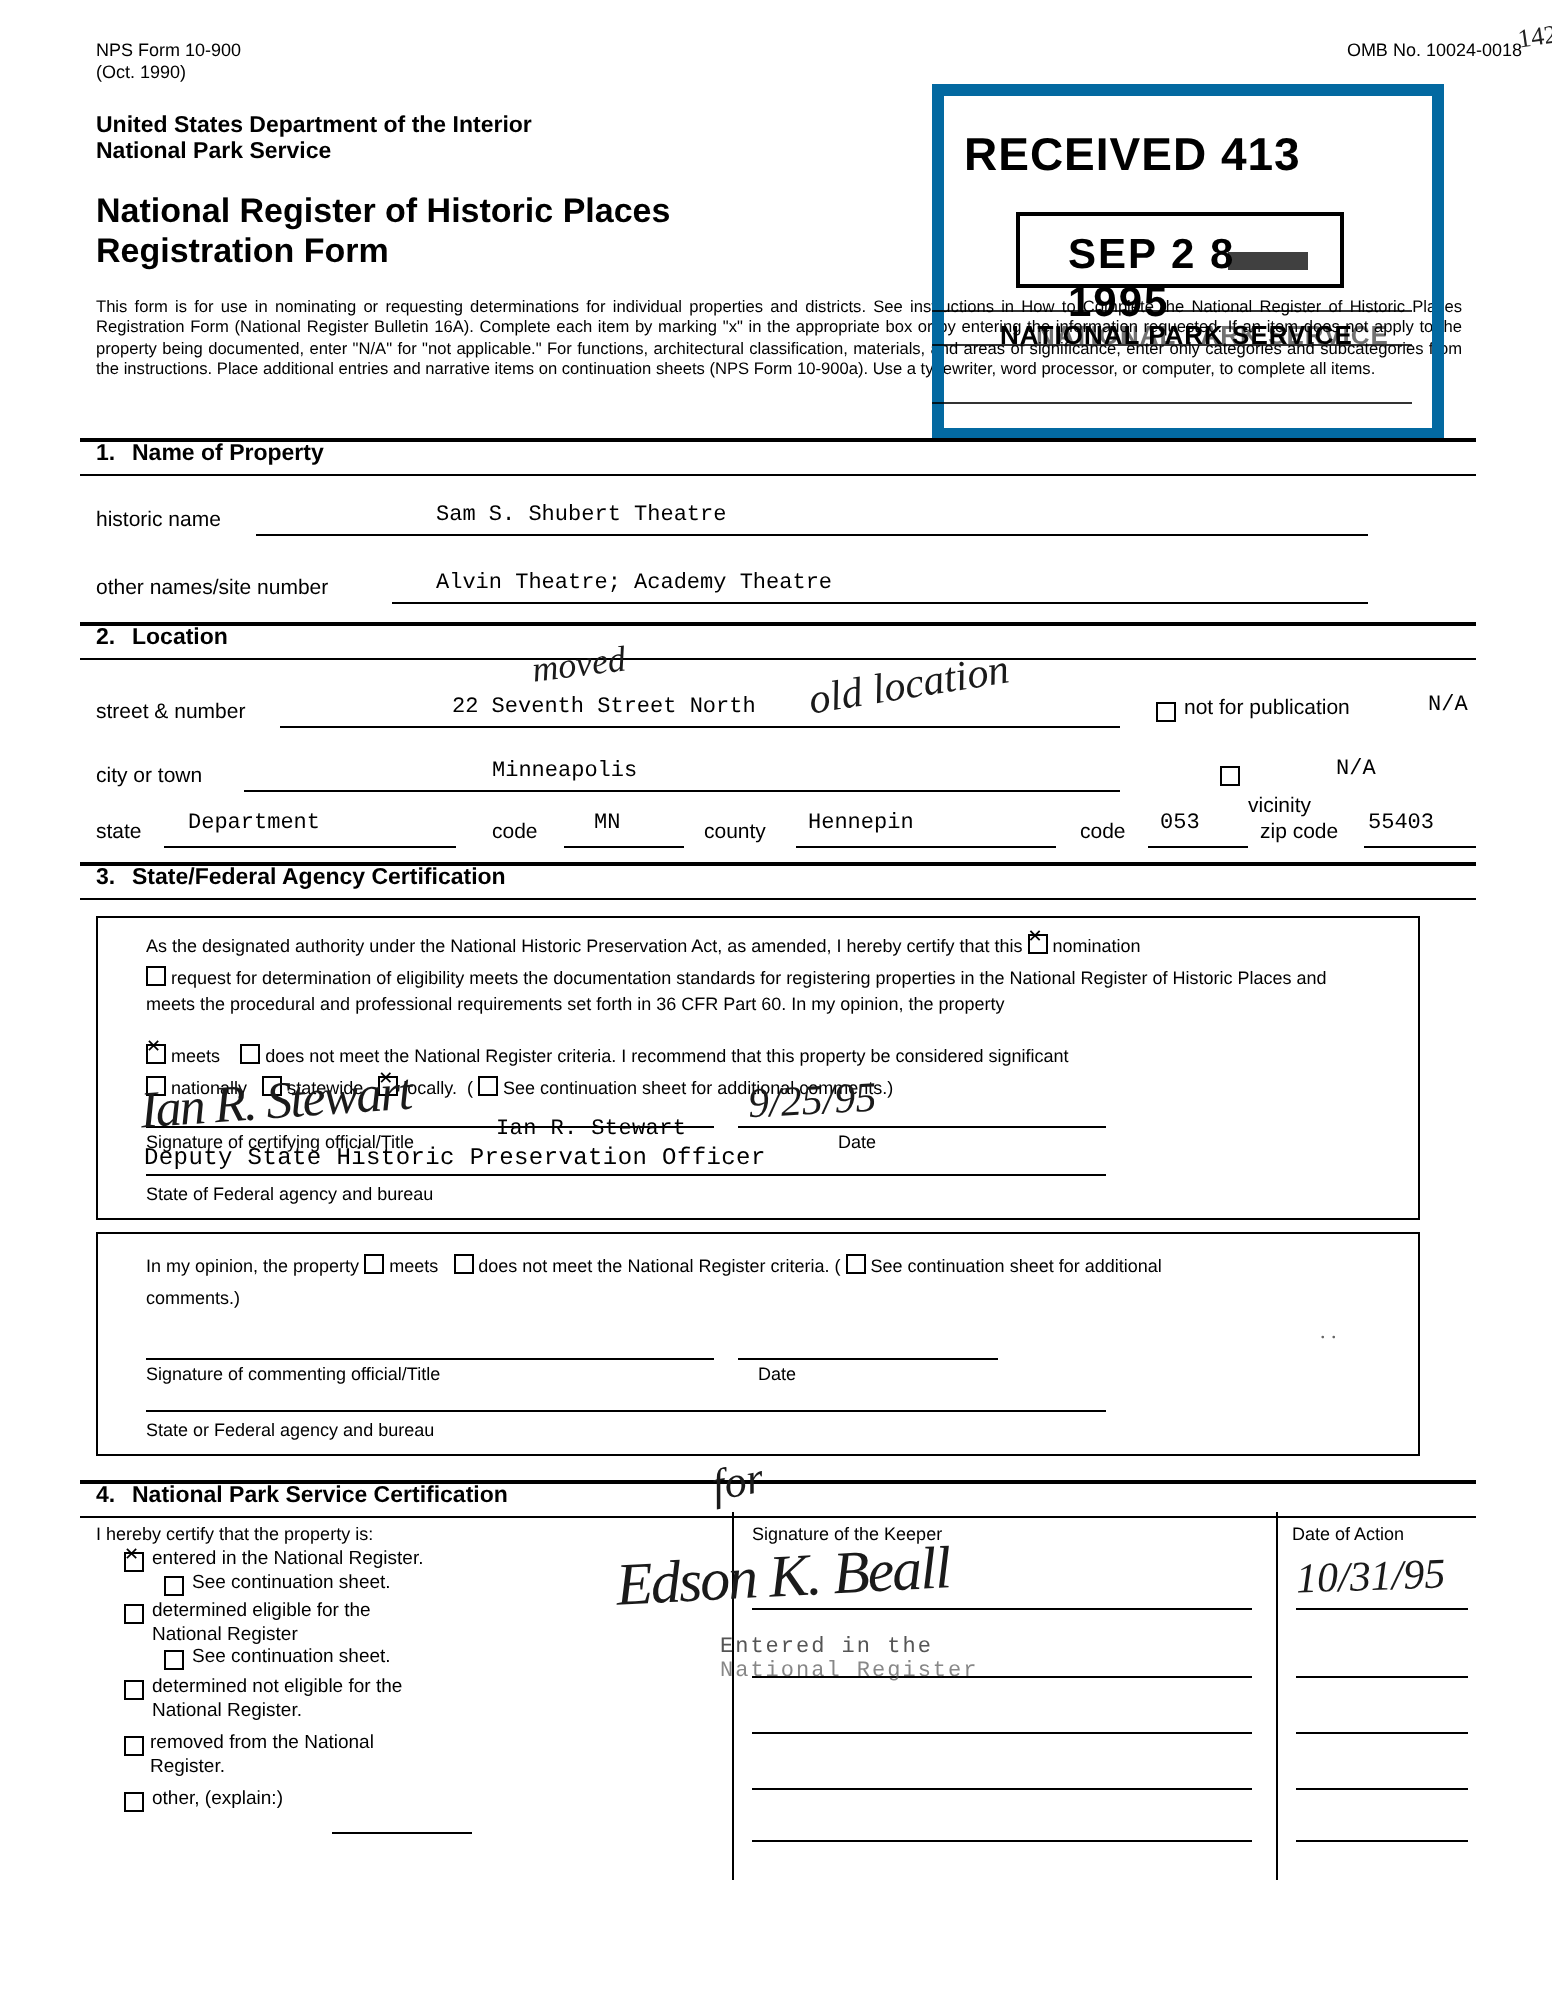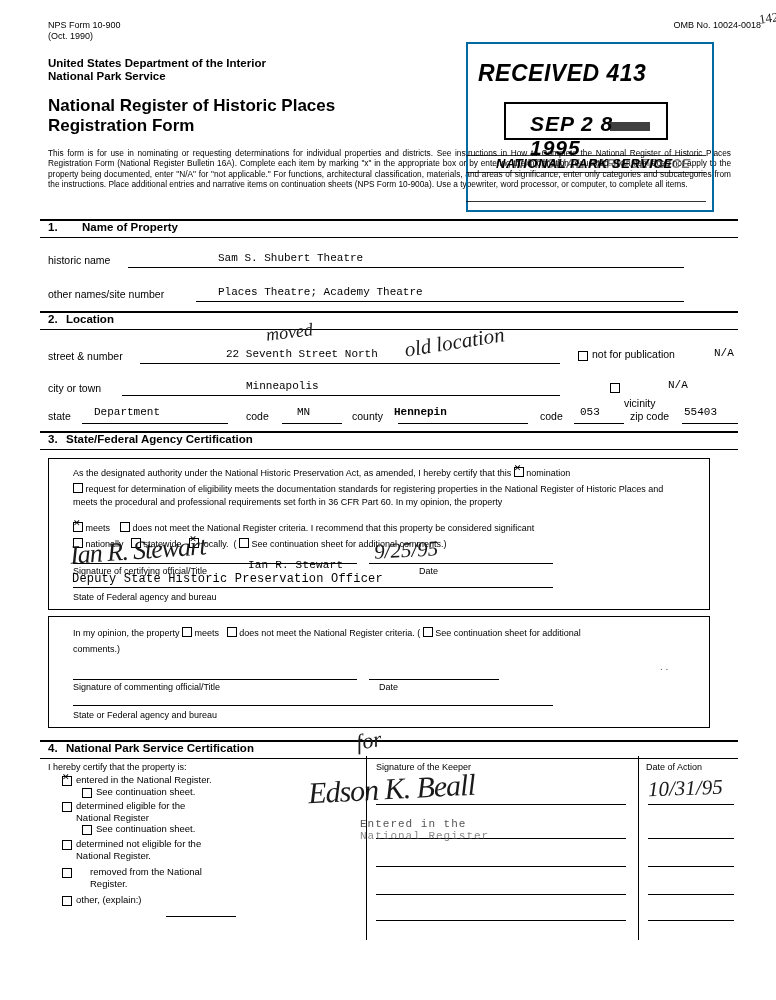--- a/index.html
+++ b/index.html
@@ -55,23 +55,22 @@
   #scribble { position: absolute; right: 24px; top: 10px; font-family: "Liberation Serif", serif; font-size: 13px; color: #222; transform: rotate(-8deg); }
   #dept { position: absolute; left: 48px; top: 57px; font-size: 11.5px; font-weight: bold; line-height: 13px; }
   #title { position: absolute; left: 48px; top: 96px; font-size: 17px; font-weight: bold; line-height: 20px; }
   #instructions { position: absolute; left: 48px; top: 148px; width: 683px; font-size: 8.3px; line-height: 10.4px; text-align: justify; }
 
   
   #stamp {
     position: absolute;
     left: 466px; top: 42px;
     width: 244px; height: 166px;
-    border: 2px solid #0369a1;
+    border: 6px solid #0369a1;
     background: transparent;
-    font-style: italic;
   }
   #stamp-title {
     position: absolute; left: 10px; top: 16px;
     font-size: 23px; font-weight: bold; letter-spacing: 0.5px;
   }
   #stamp-inner {
     position: absolute; left: 36px; top: 58px;
     width: 160px; height: 34px;
     border: 2px solid #000;
   }
@@ -153,29 +152,29 @@
     <div id="stamp-inner">
       <div id="stamp-date">SEP 2 8 1995</div>
       <div id="stamp-date-strike"></div>
     </div>
     <div id="stamp-nps">NATIONAL PARK SERVICE</div>
     <div id="stamp-nps2" style="opacity:.55">NATIONAL PARK SERVICE</div>
   </div>
 
   <div class="sec-bar" style="top:219px;"></div>
   <div class="sec-label" style="left:48px; top:221px;">1.</div>
-  <div class="sec-label" style="left:66px; top:221px;margin-left:16px;">Name of Property</div>
+  <div class="sec-label" style="left:66px; top:221px;">Name of Property</div>
 
   <div class="field-label" style="left:48px; top:254px;">historic name</div>
   <div class="line" style="left:128px; top:267px; width:556px;"></div>
   <div class="val" style="left:218px; top:252px;">Sam S. Shubert Theatre</div>
 
   <div class="field-label" style="left:48px; top:288px;">other names/site number</div>
   <div class="line" style="left:196px; top:301px; width:488px;"></div>
-  <div class="val" style="left:218px; top:286px;">Places Theatre; Academy Theatre</div>
+  <div class="val" style="left:218px; top:286px;">Alvin Theatre; Academy Theatre</div>
 
   <div class="sec-bar" style="top:311px;"></div>
   <div class="sec-label" style="left:48px; top:313px;">2.</div>
   <div class="sec-label" style="left:66px; top:313px;">Location</div>
 
   <div class="field-label" style="left:48px; top:350px;">street &amp; number</div>
   <div class="line" style="left:140px; top:363px; width:420px;"></div>
   <div class="val" style="left:226px; top:348px;">22 Seventh Street North</div>
   <div class="hw" style="left:266px; top:322px; font-size:18px; font-style:italic; transform:rotate(-7deg);">moved</div>
   <div class="hw" style="left:404px; top:330px; font-size:21px; font-style:italic; transform:rotate(-9deg);">old location</div>
@@ -195,21 +194,21 @@
   <div class="field-label" style="left:48px; top:410px;">state</div>
   <div class="line" style="left:82px; top:423px; width:146px;"></div>
   <div class="val" style="left:94px; top:406px;">Department</div>
 
   <div class="field-label" style="left:246px; top:410px;">code</div>
   <div class="line" style="left:282px; top:423px; width:60px;"></div>
   <div class="val" style="left:297px; top:406px;">MN</div>
 
   <div class="field-label" style="left:352px; top:410px;">county</div>
   <div class="line" style="left:398px; top:423px; width:130px;"></div>
-  <div class="val" style="left:394px; top:406px;font-weight:bold;">Hennepin</div>
+  <div class="val" style="left:404px; top:406px;">Hennepin</div>
 
   <div class="field-label" style="left:540px; top:410px;">code</div>
   <div class="line" style="left:574px; top:423px; width:50px;"></div>
   <div class="val" style="left:580px; top:406px;">053</div>
 
   <div class="field-label" style="left:630px; top:410px;">zip code</div>
   <div class="line" style="left:682px; top:423px; width:56px;"></div>
   <div class="val" style="left:684px; top:406px;">55403</div>
 
   <div class="sec-bar" style="top:431px;"></div>
@@ -307,21 +306,21 @@
       <span class="box" style="position:absolute; left:20px; top:25px;"></span>
       <span style="position:absolute; left:34px; top:23px;">See continuation sheet.</span>
     </div>
     <div style="position:relative; height:26px; margin-top:2px;">
       <span class="box" style="position:absolute; left:0; top:2px;"></span>
       <span style="position:absolute; left:14px; top:0; white-space:pre-line;">determined not eligible for the
 National Register.</span>
     </div>
     <div style="position:relative; height:26px; margin-top:2px;">
       <span class="box" style="position:absolute; left:0; top:2px;"></span>
-      <span style="position:absolute; left:28px; top:0; white-space:pre-line;">removed from the National
+      <span style="position:absolute; left:13px; top:0; white-space:pre-line;">removed from the National
 Register.</span>
     </div>
     <div style="position:relative; height:22px; margin-top:2px;">
       <span class="box" style="position:absolute; left:0; top:2px;"></span>
       <span style="position:absolute; left:14px; top:0;">other, (explain:)</span>
       <span style="position:absolute; left:104px; top:10px; width:70px; border-bottom:1px solid #000;">&nbsp;</span>
     </div>
   </div>
 
   <div class="line" style="left:376px; top:804px; width:250px;"></div>

